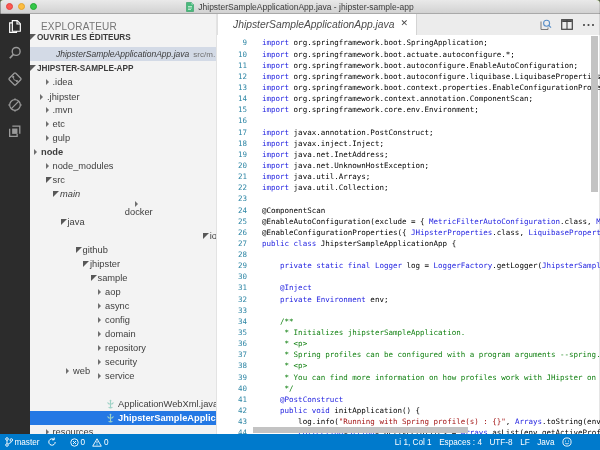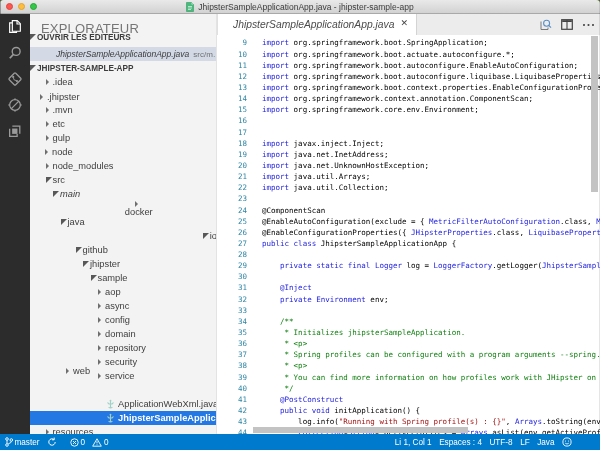--- a/index.html
+++ b/index.html
@@ -23,21 +23,21 @@
   .docicon { width:8px; height:10px; flex:0 0 auto; }
 
   
   .activitybar { position:absolute; left:0; top:14px; width:30px; height:420px; background:#2c2c2c; }
   .ab-item { position:absolute; left:0; width:30px; height:26px;
              display:flex; align-items:center; justify-content:center; }
 
   
   .sidebar { position:absolute; left:30px; top:14px; width:187px; height:420px;
              background:#f3f3f3; border-right:1px solid #e3e3e3; overflow:hidden; }
-  .sb-title { position:absolute; left:11px; top:6.5px; font-size:13px; color:#767676;
+  .sb-title { position:absolute; left:11px; top:6.5px; font-size:10px; color:#767676;
               letter-spacing:0.2px; }
   .row { position:absolute; left:0; width:187px; height:14px;
          display:flex; align-items:center; white-space:nowrap; overflow:hidden; }
   .sec-head { font-size:8.2px; font-weight:bold; color:#3c3c3c; }
   .tw { width:7px; flex:0 0 auto; display:flex; align-items:center; justify-content:flex-start; }
   .tw-c { width:0; height:0; border-left:3.8px solid #6e6e6e;
           border-top:3.2px solid transparent; border-bottom:3.2px solid transparent; }
   .tw-e { width:0; height:0; border-top:3px solid #585858; border-left:3px solid #585858;
           border-right:3px solid transparent; border-bottom:3px solid transparent; }
   .tree-label { font-size:9.3px; color:#3e3e3e; }
@@ -186,21 +186,21 @@
             <span class="tw-c"></span>
           </span>
           <span class="tree-label">etc</span>
         </div>
         <div class="row" style="top: 117.3px; padding-left: 15.5px;">
           <span class="tw">
             <span class="tw-c"></span>
           </span>
           <span class="tree-label">gulp</span>
         </div>
-        <div class="row" style="top: 131.3px; padding-left: 15px;">
+        <div class="row" style="top: 131.3px; padding-left: 4px; font-weight: bold;">
           <span class="tw">
             <span class="tw-c"></span>
           </span>
           <span class="tree-label">node</span>
         </div>
         <div class="row" style="top: 145.3px; padding-left: 15.5px;">
           <span class="tw">
             <span class="tw-c"></span>
           </span>
           <span class="tree-label">node_modules</span>
@@ -363,21 +363,21 @@
     <div class="editor">
       <div class="code" id="code">
           <div class="cl"><span class="ln">9</span><span class="lc"><span class="tk-k">import</span><span class="tk-p"> org.springframework.boot.SpringApplication;</span></span></div>
           <div class="cl"><span class="ln">10</span><span class="lc"><span class="tk-k">import</span><span class="tk-p"> org.springframework.boot.actuate.autoconfigure.*;</span></span></div>
           <div class="cl"><span class="ln">11</span><span class="lc"><span class="tk-k">import</span><span class="tk-p"> org.springframework.boot.autoconfigure.EnableAutoConfiguration;</span></span></div>
           <div class="cl"><span class="ln">12</span><span class="lc"><span class="tk-k">import</span><span class="tk-p"> org.springframework.boot.autoconfigure.liquibase.LiquibaseProperties;</span></span></div>
           <div class="cl"><span class="ln">13</span><span class="lc"><span class="tk-k">import</span><span class="tk-p"> org.springframework.boot.context.properties.EnableConfigurationProperties;</span></span></div>
           <div class="cl"><span class="ln">14</span><span class="lc"><span class="tk-k">import</span><span class="tk-p"> org.springframework.context.annotation.ComponentScan;</span></span></div>
           <div class="cl"><span class="ln">15</span><span class="lc"><span class="tk-k">import</span><span class="tk-p"> org.springframework.core.env.Environment;</span></span></div>
           <div class="cl"><span class="ln">16</span><span class="lc"></span></div>
-          <div class="cl"><span class="ln">17</span></div>
+          <div class="cl"><span class="ln">17</span><span class="lc"><span class="tk-k">import</span><span class="tk-p"> javax.annotation.PostConstruct;</span></span></div>
           <div class="cl"><span class="ln">18</span><span class="lc"><span class="tk-k">import</span><span class="tk-p"> javax.inject.Inject;</span></span></div>
           <div class="cl"><span class="ln">19</span><span class="lc"><span class="tk-k">import</span><span class="tk-p"> java.net.InetAddress;</span></span></div>
           <div class="cl"><span class="ln">20</span><span class="lc"><span class="tk-k">import</span><span class="tk-p"> java.net.UnknownHostException;</span></span></div>
           <div class="cl"><span class="ln">21</span><span class="lc"><span class="tk-k">import</span><span class="tk-p"> java.util.Arrays;</span></span></div>
           <div class="cl"><span class="ln">22</span><span class="lc"><span class="tk-k">import</span><span class="tk-p"> java.util.Collection;</span></span></div>
           <div class="cl"><span class="ln">23</span><span class="lc"></span></div>
           <div class="cl"><span class="ln">24</span><span class="lc"><span class="tk-p">@ComponentScan</span></span></div>
           <div class="cl"><span class="ln">25</span><span class="lc"><span class="tk-p">@EnableAutoConfiguration(exclude = { </span><span class="tk-k">MetricFilterAutoConfiguration</span><span class="tk-p">.class, </span><span class="tk-k">MetricRepositoryAutoConfiguration</span></span></div>
           <div class="cl"><span class="ln">26</span><span class="lc"><span class="tk-p">@EnableConfigurationProperties({ </span><span class="tk-k">JHipsterProperties</span><span class="tk-p">.class, </span><span class="tk-k">LiquibaseProperties</span></span></div>
           <div class="cl"><span class="ln">27</span><span class="lc"><span class="tk-k">public class</span><span class="tk-p"> JhipsterSampleApplicationApp {</span></span></div>

